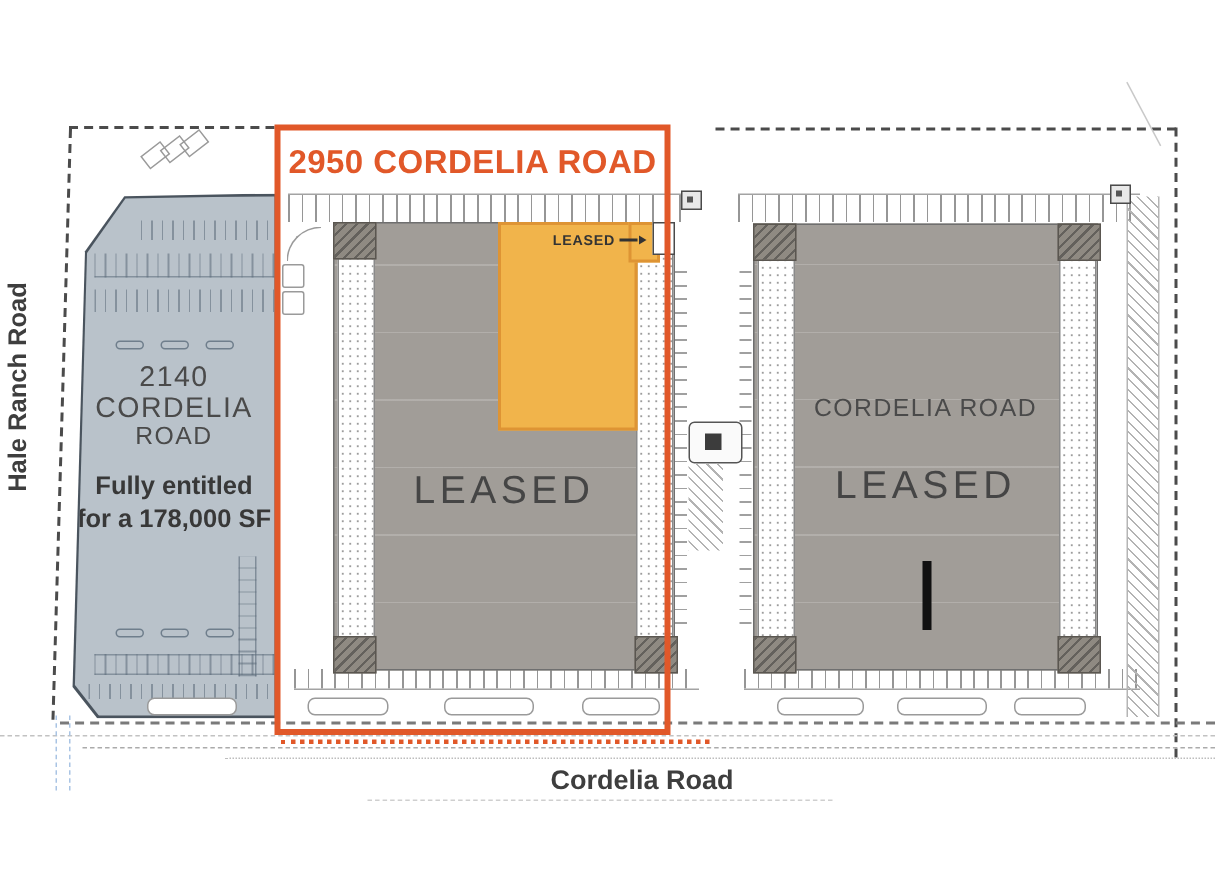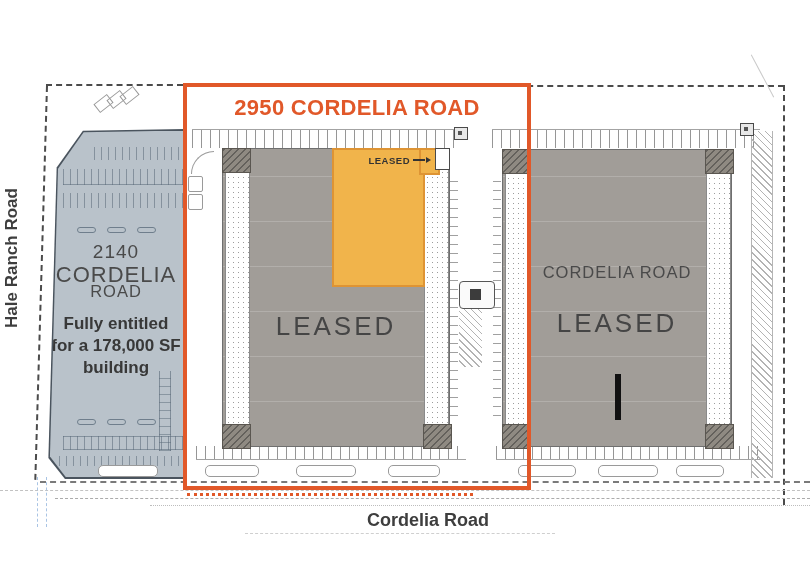--- a/index.html
+++ b/index.html
@@ -51,21 +51,21 @@
   .tickband{position:absolute;background:repeating-linear-gradient(90deg, #969696 0 1px, transparent 1px 9px);}
   .tickcol{position:absolute;background:repeating-linear-gradient(0deg, #a0a0a0 0 1px, transparent 1px 9px);}
   .island{position:absolute;height:10px;background:#fff;border:1px solid #9a9a9a;border-radius:5px;}
   .hatch{position:absolute;background:repeating-linear-gradient(45deg, transparent 0 4px, #b3b3b3 4px 5px);}
   .stall{position:absolute;width:13px;height:14px;border:1px solid #9a9a9a;border-radius:2px;}
   .ubox{position:absolute;width:12px;height:11px;border:1.5px solid #4a4a4a;background:#e8e8e8;}
   .ubox i{position:absolute;left:3px;top:2.5px;width:4px;height:4px;background:#555;}
   .slash{position:absolute;width:15px;height:9px;border:1px solid #9a9a9a;transform:rotate(-38deg);}
 
   
-  .callout{position:absolute;left:183px;top:83px;width:348px;height:407px;border:4px solid #E15829;box-sizing:border-box;}
+  .callout{position:absolute;left:183px;top:83px;width:264px;height:407px;border:4px solid #E15829;box-sizing:border-box;}
   .callout-title{position:absolute;left:0;right:0;top:8px;text-align:center;color:#E15829;
       font-size:22px;font-weight:800;letter-spacing:.3px;}
   .callout-dots{position:absolute;left:187px;top:493px;width:286px;border-top:3px dotted #E15829;}
 
   
   .road-south{position:absolute;left:318px;top:510px;width:220px;text-align:center;
       font-size:18px;font-weight:bold;color:#3E3E3E;}
   .road-west{position:absolute;left:-77px;top:247px;width:180px;height:22px;text-align:center;
       font-size:17px;font-weight:bold;color:#3E3E3E;transform:rotate(-90deg);}
   .truck{position:absolute;left:459px;top:281px;width:34px;height:26px;border:1.5px solid #555;
@@ -100,26 +100,25 @@
       <div class="prow" style="left:45px;top:16px;width:88px;height:13px;"></div>
       <div class="prow" style="left:14px;top:38px;width:120px;height:15px;border-bottom:1px solid rgba(90,105,120,.55);"></div>
       <div class="prow" style="left:14px;top:62px;width:120px;height:15px;"></div>
       <div class="dashrow" style="left:28px;top:96px;">
           <span></span>
           <span></span>
           <span></span>
         </div>
 
       <div class="addr" style="top:110px;font-size:19px;">2140</div>
-      <div class="addr" style="top:131px;font-size:22px;">CORDELIA</div>
+      <div class="addr" style="top:131px;font-size:19px;">CORDELIA</div>
       <div class="addr" style="top:151px;font-size:16.5px;">ROAD</div>
 
       <div class="note" style="top:182px;">Fully entitled</div>
       <div class="note" style="top:204px;">for a 178,000 SF</div>
-      <div class="note" style="top:226px;">building</div>
 
       <div class="dashrow" style="left:28px;top:288px;">
           <span></span>
           <span></span>
           <span></span>
         </div>
       <div class="vband" style="left:110px;top:240px;width:10px;height:80px;"></div>
       <div class="prow" style="left:14px;top:305px;width:120px;height:12px;border-top:1px solid rgba(90,105,120,.55);border-bottom:1px solid rgba(90,105,120,.55);"></div>
       <div class="prow" style="left:10px;top:325px;width:128px;height:10px;"></div>
     </div>

